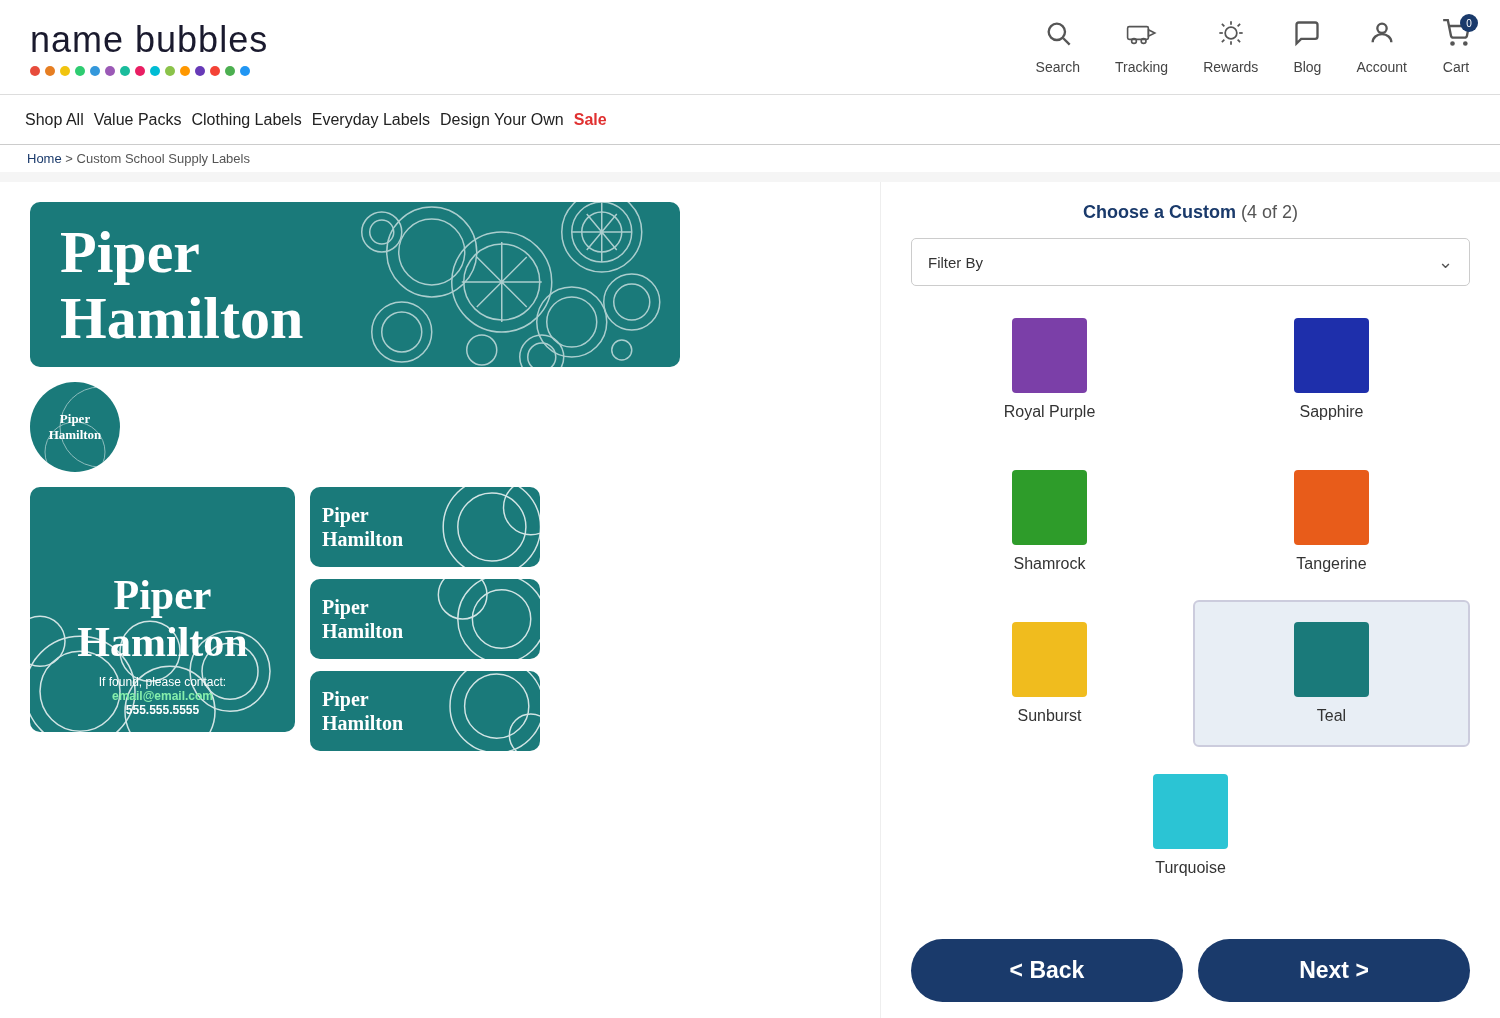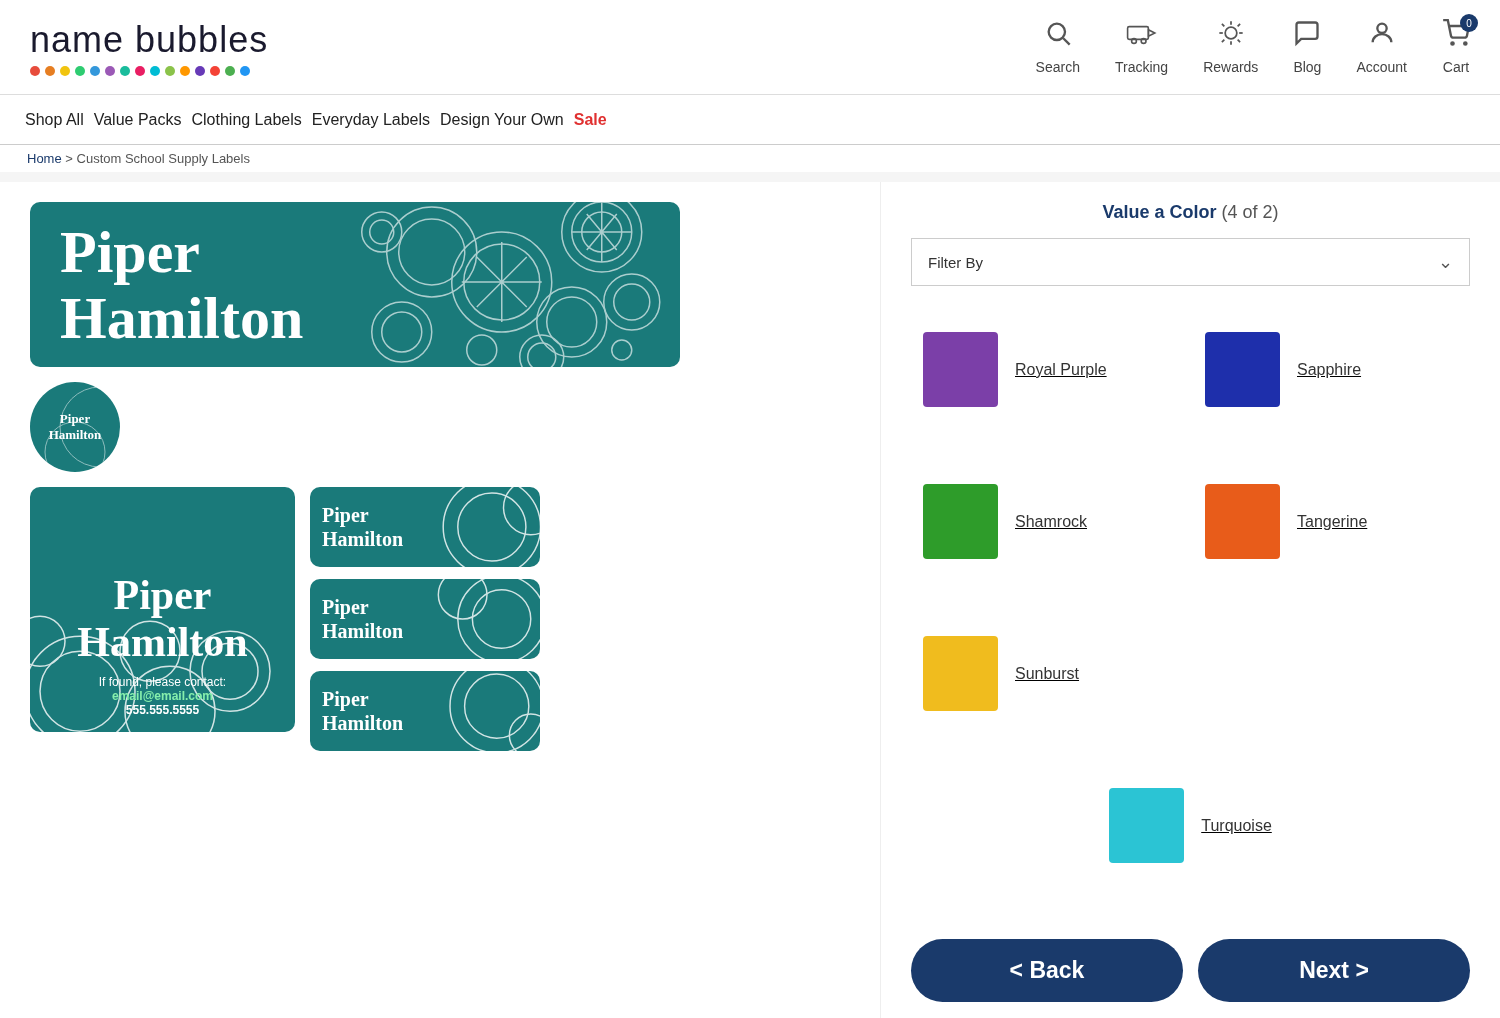--- a/index.html
+++ b/index.html
@@ -39,25 +39,25 @@
     .label-tall { width: 255px; height: 240px; }
 
     .row-group { display: flex; gap: 15px; align-items: flex-start; }
     .col-group { display: flex; flex-direction: column; gap: 12px; }
 
     
     .color-panel { width: 620px; background: #fff; border-left: 1px solid #eee; padding: 20px 30px; display: flex; flex-direction: column; }
     .choose-color-title { font-size: 18px; font-weight: 700; color: #1a3a6b; text-align: center; margin-bottom: 15px; }
     .choose-color-sub { font-weight: 400; color: #555; }
 
-    .filter-bar { border: 1px solid #ccc; border-radius: 0; padding: 12px 16px; display: flex; justify-content: space-between; align-items: center; margin-bottom: 10px; cursor: pointer; font-size: 15px; color: #333; }
+    .filter-bar { border: 1px solid #ccc; border-radius: 5px; padding: 12px 16px; display: flex; justify-content: space-between; align-items: center; margin-bottom: 10px; cursor: pointer; font-size: 15px; color: #333; }
     .chevron { font-size: 18px; color: #555; }
 
     .color-grid { display: grid; grid-template-columns: 1fr 1fr; gap: 5px; flex: 1; }
-    .color-item { display: flex; flex-direction: row; align-items: center; gap: 17px; padding: 20px 10px; cursor: pointer; border-radius: 6px; border: 2px solid transparent; text-decoration: underline; }
+    .color-item { display: flex; flex-direction: column; align-items: center; gap: 10px; padding: 20px 10px; cursor: pointer; border-radius: 6px; border: 2px solid transparent; }
     .color-item.selected { background: #e8eef5; border: 2px solid #ccd; }
     .color-swatch { width: 75px; height: 75px; border-radius: 4px; }
     .color-name { font-size: 16px; color: #333; font-weight: 500; }
 
     .bottom-buttons { display: flex; gap: 15px; margin-top: 25px; padding-top: 15px; }
     .btn-back, .btn-next { flex: 1; padding: 18px; border-radius: 35px; border: none; font-size: 23px; font-weight: 600; cursor: pointer; }
     .btn-back { background: #1a3a6b; color: #fff; }
     .btn-next { background: #1a3a6b; color: #fff; }
   </style>
 </head>
@@ -288,21 +288,21 @@
               </svg>
           </div>
         </div>
       </div>
     </div>
 
   </div>
 
   <div class="color-panel">
     <div class="choose-color-title">
-      <span>Value a Color</span>
+      <span>Choose a Custom</span>
       <span class="choose-color-sub">(4 of 2)</span>
     </div>
 
     <div class="filter-bar">
       <span>Filter By</span>
       <span class="chevron">⌄</span>
     </div>
 
     <div class="color-grid" id="color-grid-container">
     <div class="color-item">
@@ -318,20 +318,24 @@
           <div class="color-name">Shamrock</div>
         </div>
         <div class="color-item">
           <div class="color-swatch" style="background: rgb(232, 92, 26);"></div>
           <div class="color-name">Tangerine</div>
         </div>
         <div class="color-item">
           <div class="color-swatch" style="background: rgb(240, 188, 30);"></div>
           <div class="color-name">Sunburst</div>
         </div>
+        <div class="color-item selected">
+          <div class="color-swatch" style="background: rgb(26, 122, 122);"></div>
+          <div class="color-name">Teal</div>
+        </div>
         <div class="color-item" style="grid-column: 1 / -1; max-width: 200px; margin: 0px auto;">
           <div class="color-swatch" style="background: rgb(43, 196, 212);"></div>
           <div class="color-name">Turquoise</div>
         </div>
       </div>
 
     <div class="bottom-buttons">
       <button class="btn-back">&lt; Back</button>
       <button class="btn-next">Next &gt;</button>
     </div>

